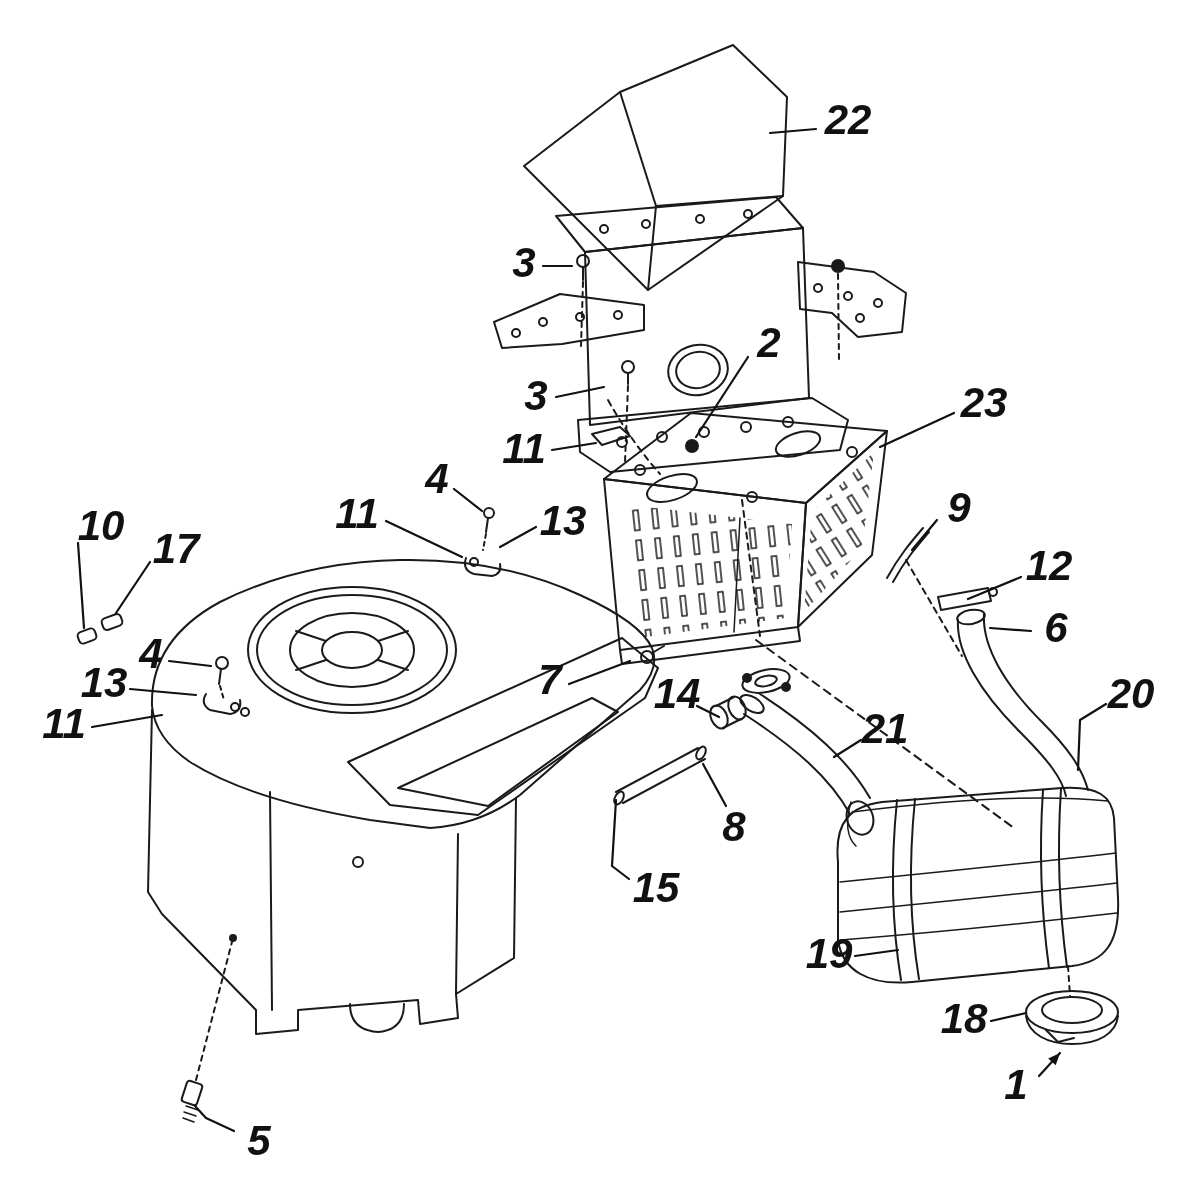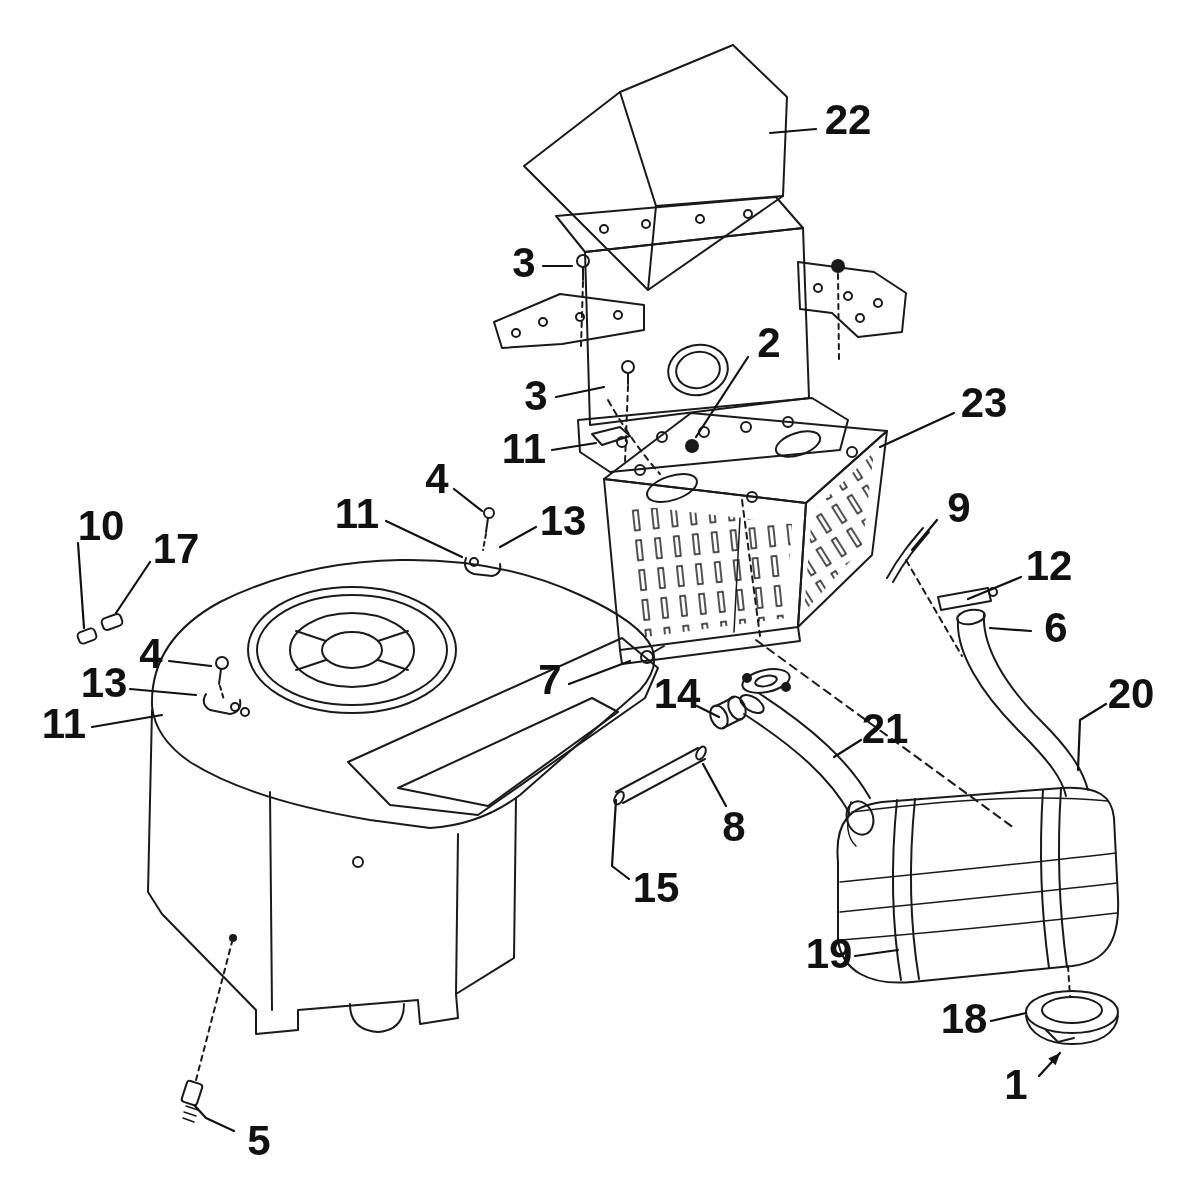--- a/index.html
+++ b/index.html
@@ -1,17 +1,17 @@
 <!DOCTYPE html>
 <html><head>
 <meta charset="utf-8">
 <style>
   html,body{margin:0;padding:0;background:#ffffff;}
   body{width:1200px;height:1199px;overflow:hidden;font-family:"Liberation Sans",sans-serif;}
-  #diagram-wrap{position:relative;width:1200px;height:1199px;background:#ffffff;}
+  #diagram-wrap{position:relative;width:1200px;height:1199px;background:#ffffff;font-style:italic;}
   svg{display:block;}
   .part{stroke:#1a1a1a;fill:none;stroke-width:2;stroke-linejoin:round;stroke-linecap:round;}
   .thin{stroke-width:1.5;}
   .callout-text{font-family:"Liberation Sans",sans-serif;font-weight:700;font-size:42px;fill:#111111;text-anchor:middle;dominant-baseline:central;stroke:none;}
   .leader{fill:none;stroke:#111111;stroke-width:2.2;stroke-linecap:round;stroke-linejoin:round;}
   .arrowhead{fill:#111111;stroke:none;}
 </style>
 </head>
 <body>
 

